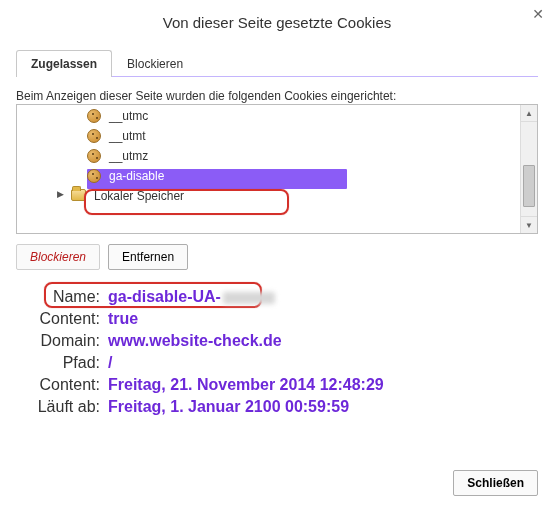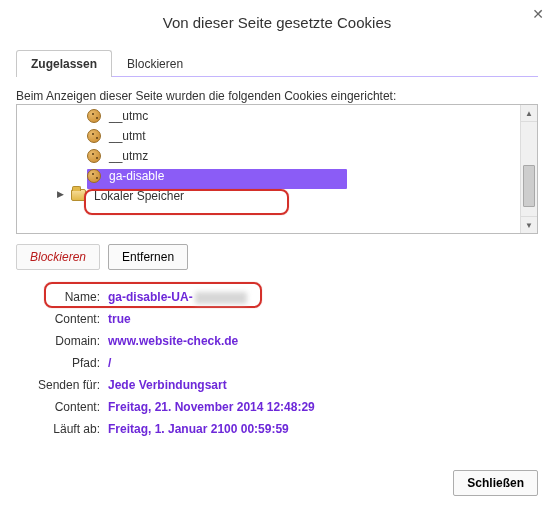--- a/index.html
+++ b/index.html
@@ -180,21 +180,21 @@
     font-style: italic;
   }
   .details {
     margin-left: 4px;
     position: relative;
   }
   .detail-row {
     display: flex;
     align-items: center;
     min-height: 22px;
-    font-size: 12px;
+    font-size: 16px;
   }
   .detail-label {
     width: 88px;
     text-align: right;
     color: #333;
     padding-right: 8px;
   }
   .detail-value {
     color: #6d28d9;
     font-weight: bold;
@@ -285,24 +285,20 @@
     </div>
     <div class="detail-row">
       <div class="detail-label">Domain:</div>
       <div class="detail-value">www.website-check.de</div>
     </div>
     <div class="detail-row">
       <div class="detail-label">Pfad:</div>
       <div class="detail-value">/</div>
     </div>
     <div class="detail-row">
-      <div class="detail-label">Senden für:</div>
-      <div class="detail-value">Jede Verbindungsart</div>
-    </div>
-    <div class="detail-row">
       <div class="detail-label">Content:</div>
       <div class="detail-value">Freitag, 21. November 2014 12:48:29</div>
     </div>
     <div class="detail-row">
       <div class="detail-label">Läuft ab:</div>
       <div class="detail-value">Freitag, 1. Januar 2100 00:59:59</div>
     </div>
   </div>
 
   <div class="footer">

